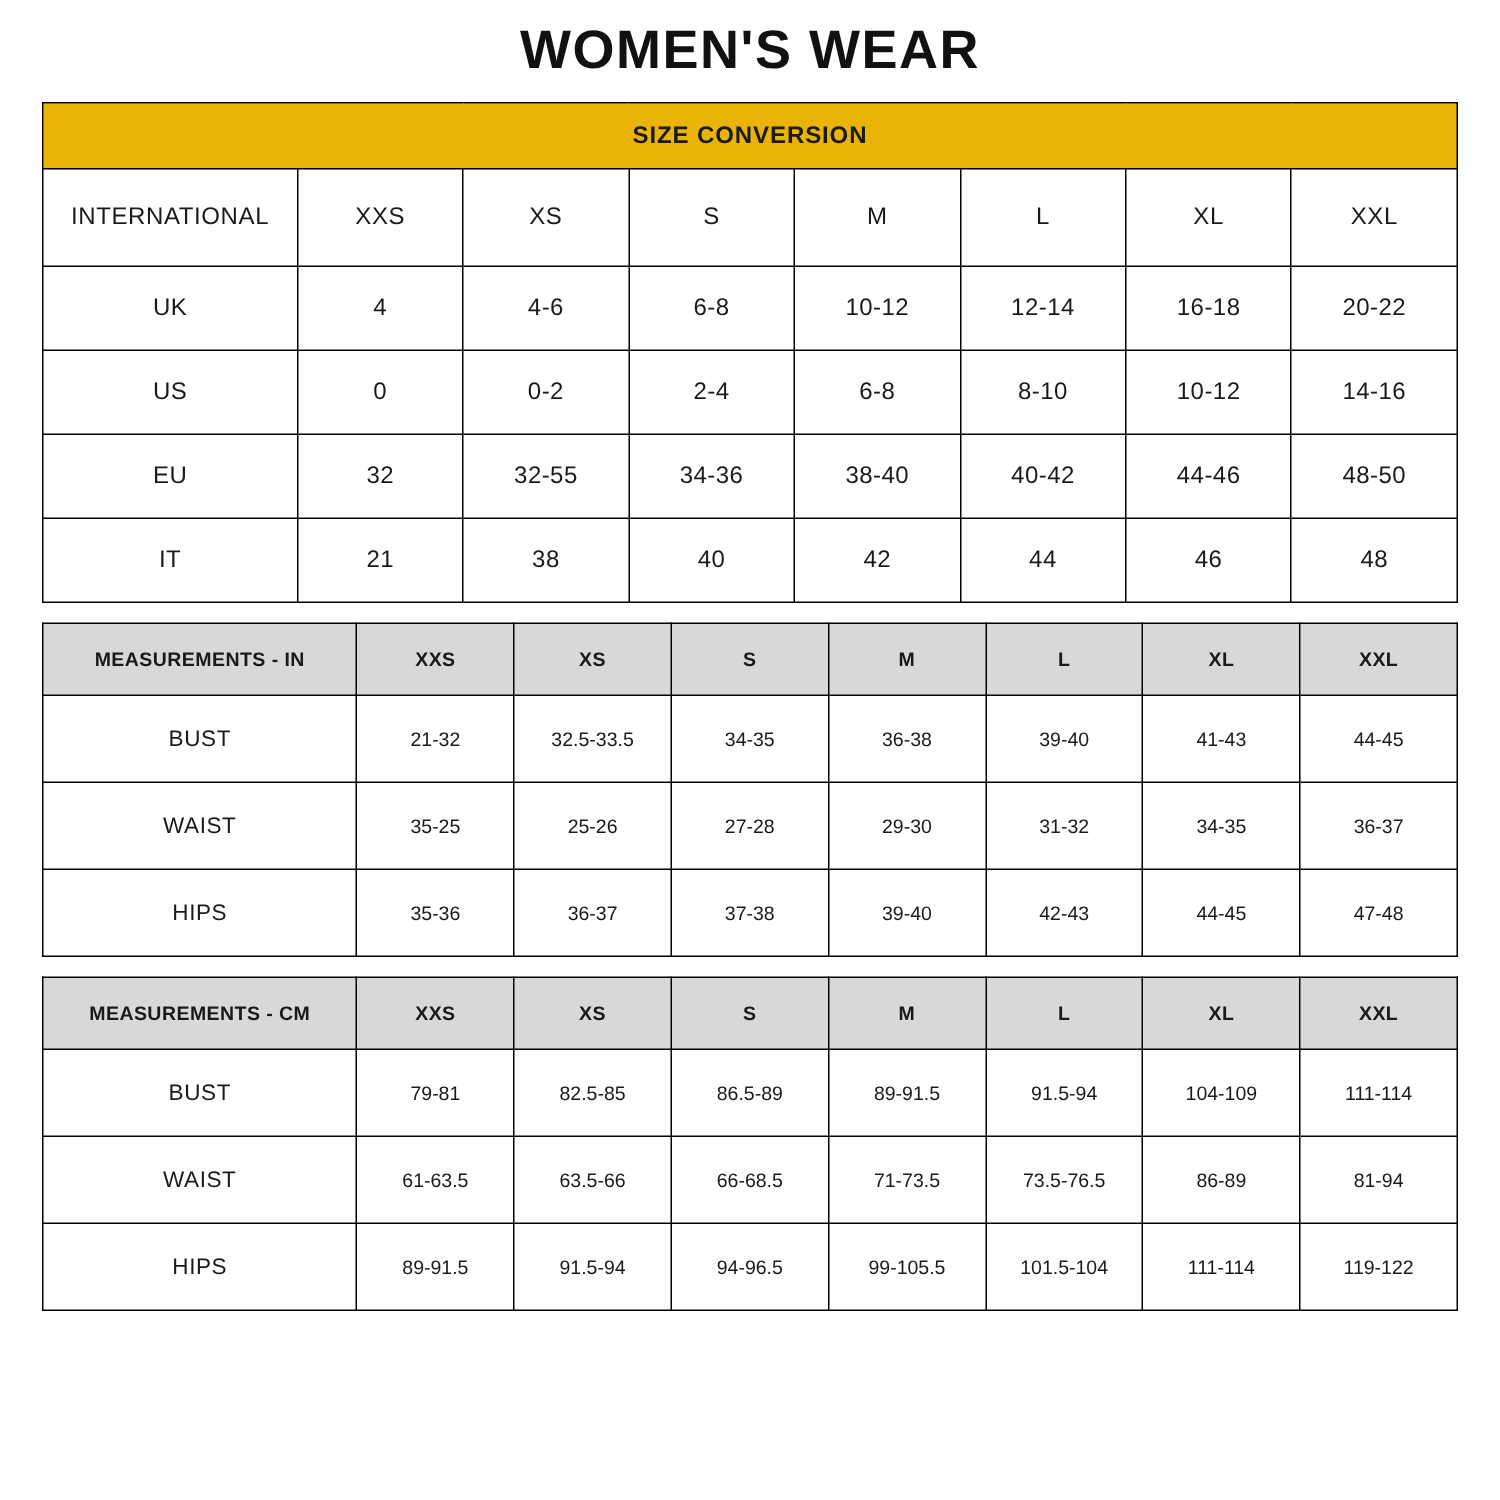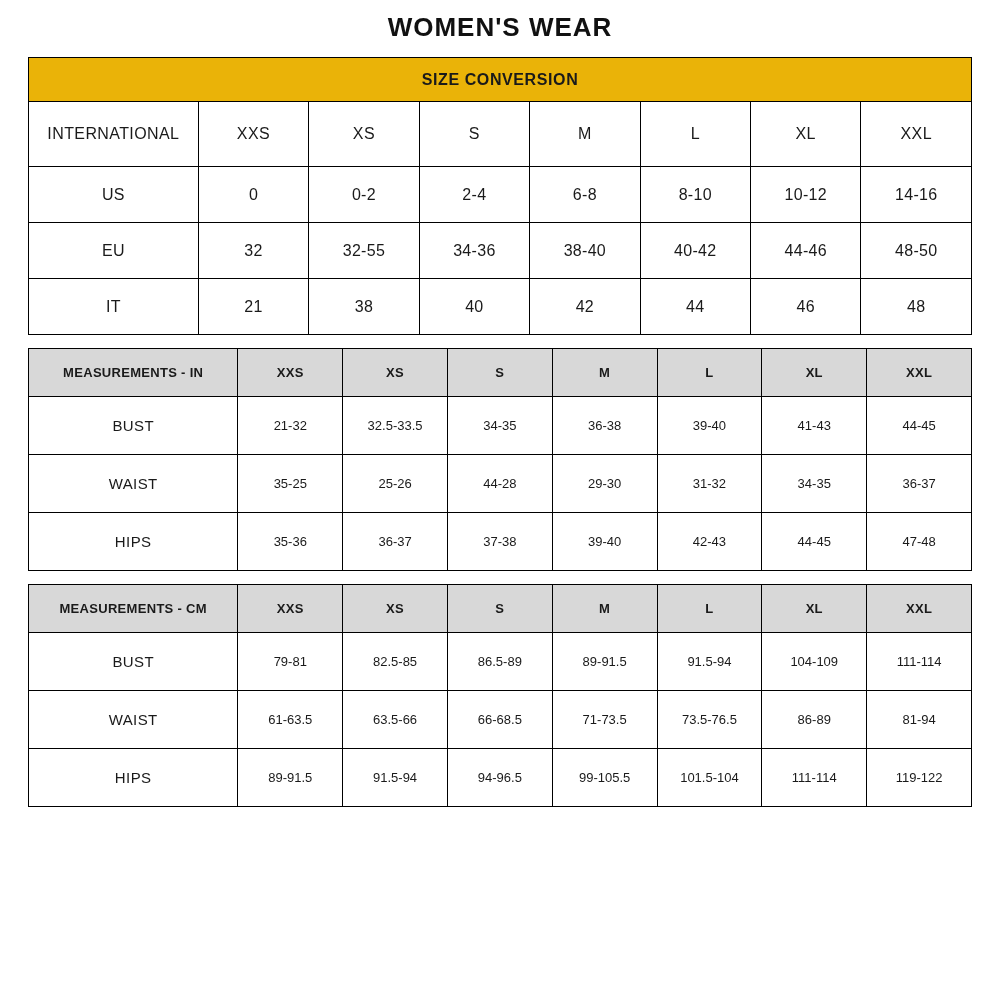--- a/index.html
+++ b/index.html
@@ -11,21 +11,21 @@
     color: #1a1a1a;
   }
   .page {
     width: 1000px;
     height: 1000px;
     box-sizing: border-box;
     padding-top: 12px;
   }
   .page-title {
     text-align: center;
-    font-size: 26px;
+    font-size: 36px;
     font-weight: 700;
     letter-spacing: 1px;
     margin: 0 0 14px 0;
     color: #111111;
   }
   table.sizes {
     width: 944px;
     margin: 0 auto 13px auto;
     border-collapse: collapse;
     table-layout: fixed;
@@ -113,20 +113,30 @@
           <th class="col-head">XS</th>
           <th class="col-head">S</th>
           <th class="col-head">M</th>
           <th class="col-head">L</th>
           <th class="col-head">XL</th>
           <th class="col-head">XXL</th>
         </tr>
       </thead>
       <tbody>
         <tr>
+          <td class="first">UK</td>
+          <td class="">4</td>
+          <td class="">4-6</td>
+          <td class="">6-8</td>
+          <td class="">10-12</td>
+          <td class="">12-14</td>
+          <td class="">16-18</td>
+          <td class="">20-22</td>
+        </tr>
+        <tr>
           <td class="first">US</td>
           <td class="">0</td>
           <td class="">0-2</td>
           <td class="">2-4</td>
           <td class="">6-8</td>
           <td class="">8-10</td>
           <td class="">10-12</td>
           <td class="">14-16</td>
         </tr>
         <tr>
@@ -183,21 +193,21 @@
           <td class="">34-35</td>
           <td class="">36-38</td>
           <td class="">39-40</td>
           <td class="">41-43</td>
           <td class="">44-45</td>
         </tr>
         <tr>
           <td class="first">WAIST</td>
           <td class="">35-25</td>
           <td class="">25-26</td>
-          <td class="">44-28</td>
+          <td class="">27-28</td>
           <td class="">29-30</td>
           <td class="">31-32</td>
           <td class="">34-35</td>
           <td class="">36-37</td>
         </tr>
         <tr>
           <td class="first">HIPS</td>
           <td class="">35-36</td>
           <td class="">36-37</td>
           <td class="">37-38</td>

